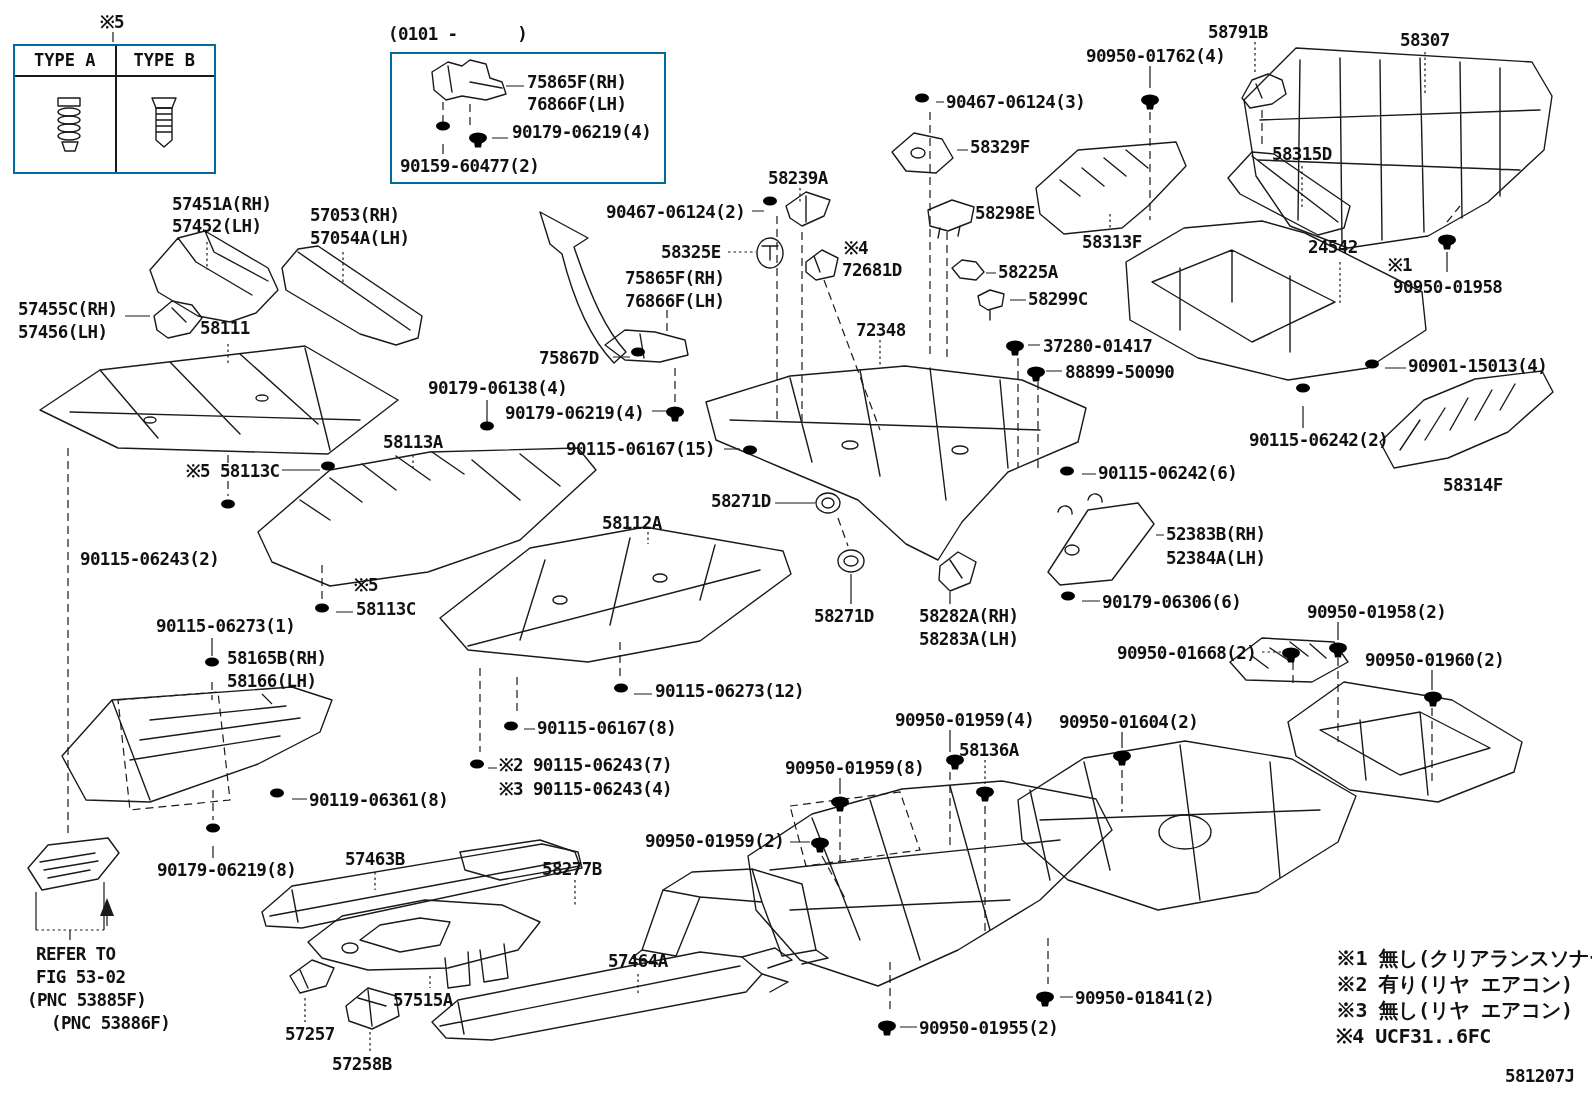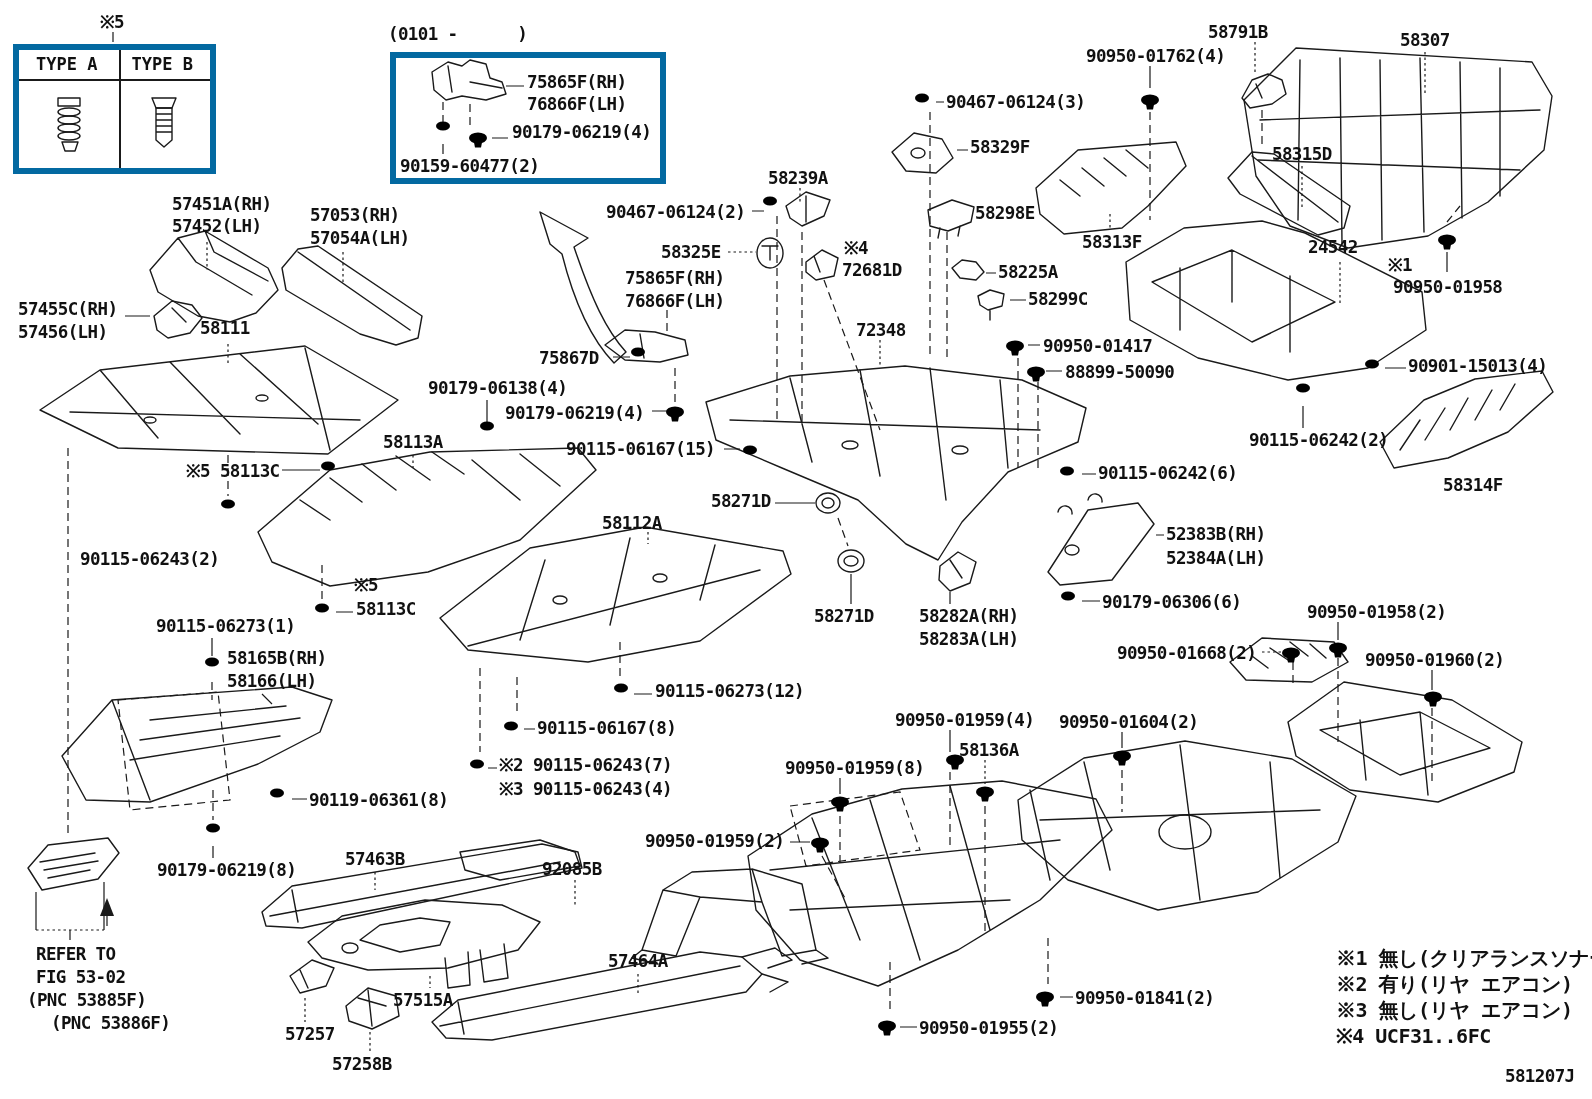--- a/index.html
+++ b/index.html
@@ -6,21 +6,21 @@
   .stage{position:relative;width:1592px;height:1099px;background:#fff;overflow:hidden;
          font-family:"DejaVu Sans Mono",monospace;color:#111}
   svg.art{position:absolute;left:0;top:0}
   svg .p{fill:none;stroke:#1a1a1a;stroke-width:1.4;stroke-linejoin:round;stroke-linecap:round}
   svg .ld{fill:none;stroke:#1a1a1a;stroke-width:1.2}
   svg .dash{fill:none;stroke:#1a1a1a;stroke-width:1.2;stroke-dasharray:8,5}
   svg .dot{fill:none;stroke:#1a1a1a;stroke-width:1.2;stroke-dasharray:2.5,3}
   .lbl{position:absolute;font-weight:bold;font-size:17.5px;line-height:20px;
        letter-spacing:-0.6px;white-space:pre}
   .note{font-size:20px;letter-spacing:-0.5px}
-  .box{position:absolute;border:6px solid #0369a1;box-sizing:border-box}
+  .box{position:absolute;border:2px solid #0369a1;box-sizing:border-box}
   .legend-head{display:flex;border-bottom:2px solid #1a1a1a;height:29px}
   .legend-cell{flex:1;text-align:center;font-weight:bold;font-size:17px;padding-top:4px;white-space:pre}
   .legend-divider{position:absolute;left:100px;top:0;bottom:0;border-left:2px solid #1a1a1a}
 </style>
 </head>
 <body>
 
 <div class="stage">
 
 <svg class="art" width="1592" height="1099" viewBox="0 0 1592 1099">
@@ -310,37 +310,37 @@
 <div class="lbl" style="left:1028px;top:289px">58299C</div>
 <div class="lbl" style="left:998px;top:262px">58225A</div>
 <div class="lbl" style="left:856px;top:320px">72348</div>
 <div class="lbl" style="left:539px;top:348px">75867D</div>
 <div class="lbl" style="left:428px;top:378px">90179-06138(4)</div>
 <div class="lbl" style="left:505px;top:403px">90179-06219(4)</div>
 <div class="lbl" style="left:566px;top:439px">90115-06167(15)</div>
 <div class="lbl" style="left:383px;top:432px">58113A</div>
 <div class="lbl" style="left:186px;top:461px">※5 58113C</div>
 <div class="lbl" style="left:80px;top:549px">90115-06243(2)</div>
-<div class="lbl" style="left:1043px;top:336px">90950-01417</div>
+<div class="lbl" style="left:1043px;top:336px">37280-01417</div>
 <div class="lbl" style="left:1065px;top:362px">88899-50090</div>
 <div class="lbl" style="left:1408px;top:356px">90901-15013(4)</div>
 <div class="lbl" style="left:1249px;top:430px">90115-06242(2)</div>
 <div class="lbl" style="left:1443px;top:475px">58314F</div>
 <div class="lbl" style="left:1098px;top:463px">90115-06242(6)</div>
 <div class="lbl" style="left:711px;top:491px">58271D</div>
 <div class="lbl" style="left:602px;top:513px">58112A</div>
 <div class="lbl" style="left:354px;top:575px">※5</div>
 <div class="lbl" style="left:356px;top:599px">58113C</div>
 <div class="lbl" style="left:156px;top:616px">90115-06273(1)</div>
 <div class="lbl" style="left:227px;top:648px">58165B(RH)</div>
 <div class="lbl" style="left:227px;top:671px">58166(LH)</div>
 <div class="lbl" style="left:309px;top:790px">90119-06361(8)</div>
 <div class="lbl" style="left:157px;top:860px">90179-06219(8)</div>
 <div class="lbl" style="left:345px;top:849px">57463B</div>
-<div class="lbl" style="left:542px;top:859px">92085B</div>
+<div class="lbl" style="left:542px;top:859px">58277B</div>
 <div class="lbl" style="left:608px;top:951px">57464A</div>
 <div class="lbl" style="left:393px;top:990px">57515A</div>
 <div class="lbl" style="left:285px;top:1024px">57257</div>
 <div class="lbl" style="left:332px;top:1054px">57258B</div>
 <div class="lbl" style="left:655px;top:681px">90115-06273(12)</div>
 <div class="lbl" style="left:537px;top:718px">90115-06167(8)</div>
 <div class="lbl" style="left:499px;top:755px">※2 90115-06243(7)</div>
 <div class="lbl" style="left:499px;top:779px">※3 90115-06243(4)</div>
 <div class="lbl" style="left:814px;top:606px">58271D</div>
 <div class="lbl" style="left:919px;top:606px">58282A(RH)</div>

